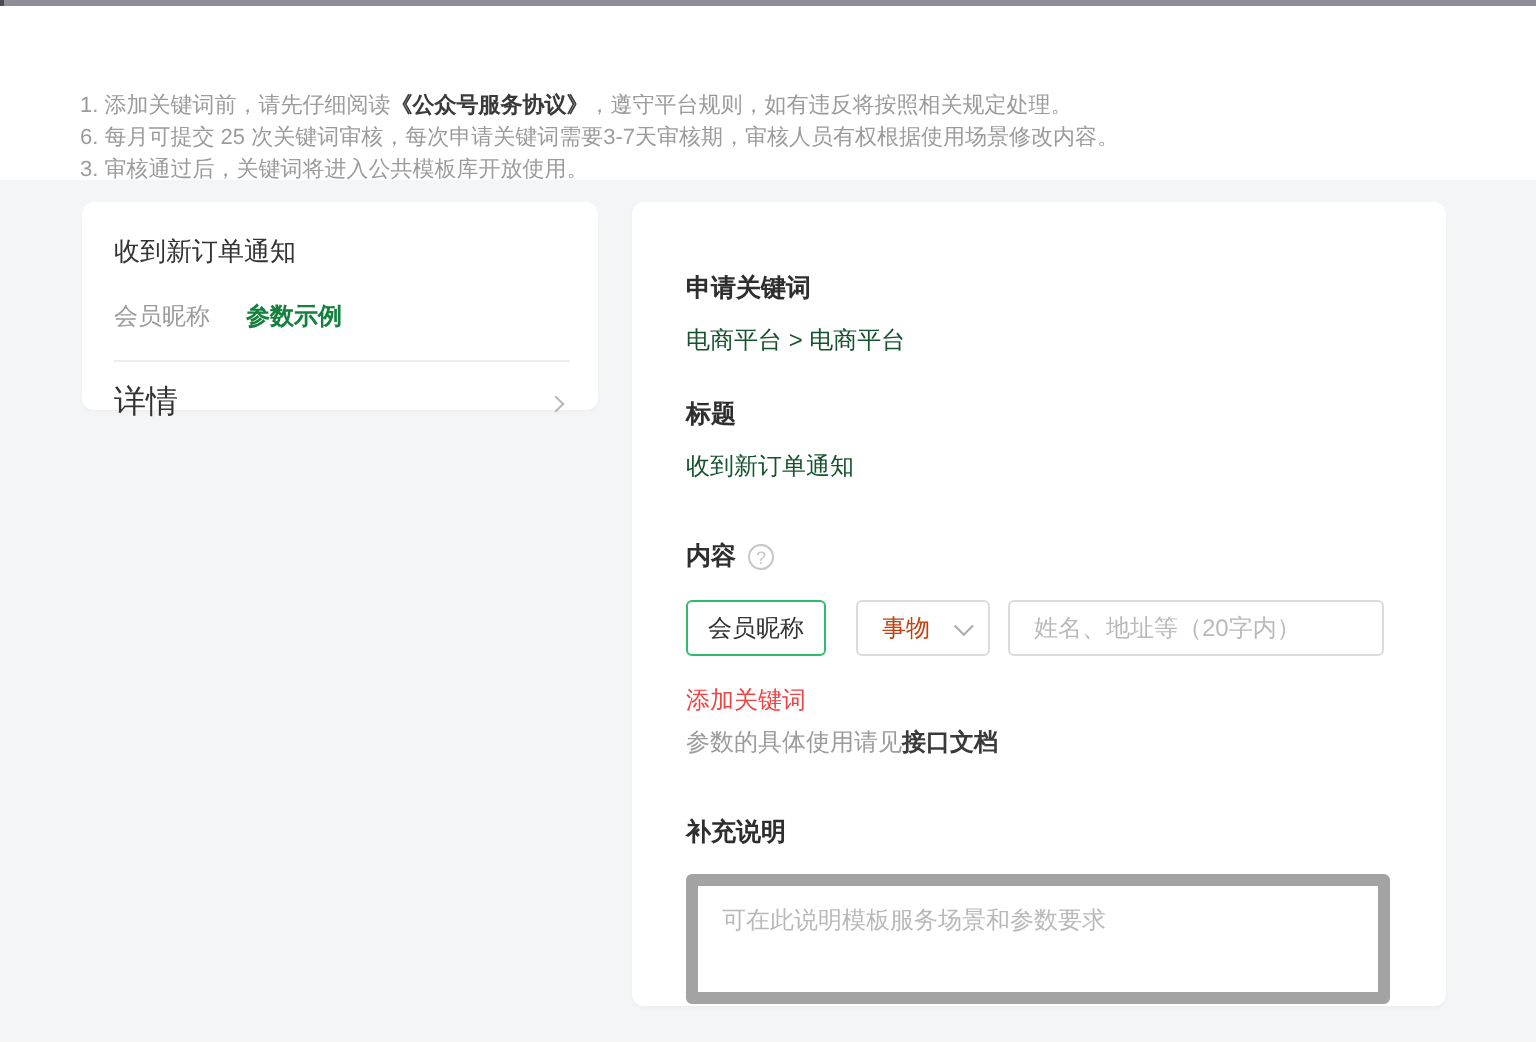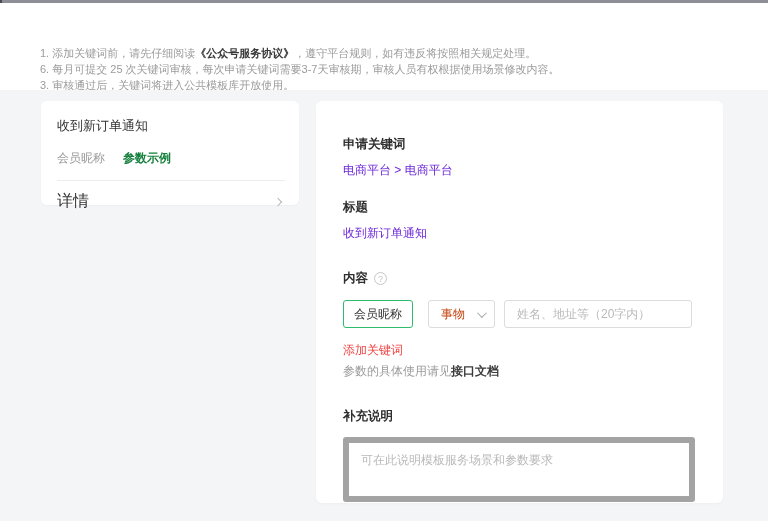--- a/index.html
+++ b/index.html
@@ -31,21 +31,21 @@
   .param-label { color:#9b9b9b; }
   .param-value { color:#15803d; font-weight:700; margin-left:18px; }
   .preview-divider { margin-top:13px; border-top:1px solid #ededed; }
   .detail-row { margin-top:10px; display:flex; align-items:center; justify-content:space-between; cursor:pointer; }
   .detail-label { font-size:16px; color:#333; }
   .chev-right { width:6px; height:6px; border-top:1px solid #b8b8b8; border-right:1px solid #b8b8b8; transform:rotate(45deg); margin-right:4px; }
 
   
   .form-card { left:316px; top:11px; width:407px; height:402px; padding:35px 28px 0 27px; }
   .field-label { font-size:12.5px; color:#2e2e2e; font-weight:600; display:flex; align-items:center; }
-  .field-value { font-size:12px; color:#6d28d9; margin-top:9px; }
+  .field-value { font-size:12px; color:#14532d; margin-top:9px; }
   .gap-lg { margin-top:20px; }
   .gap-xl { margin-top:28px; }
 
   .help-icon { display:inline-flex; align-items:center; justify-content:center;
     width:13px; height:13px; border:1px solid #c6c6c6; border-radius:50%;
     color:#c6c6c6; font-size:9px; font-weight:400; margin-left:6px; cursor:pointer; }
 
   .inputs-row { display:flex; align-items:center; margin-top:13px; }
   .kw-input { width:70px; height:28px; border:1px solid #2fbb6e; border-radius:3px;
     font-size:12px; color:#333; text-align:center; outline:none; font-family:inherit; }

